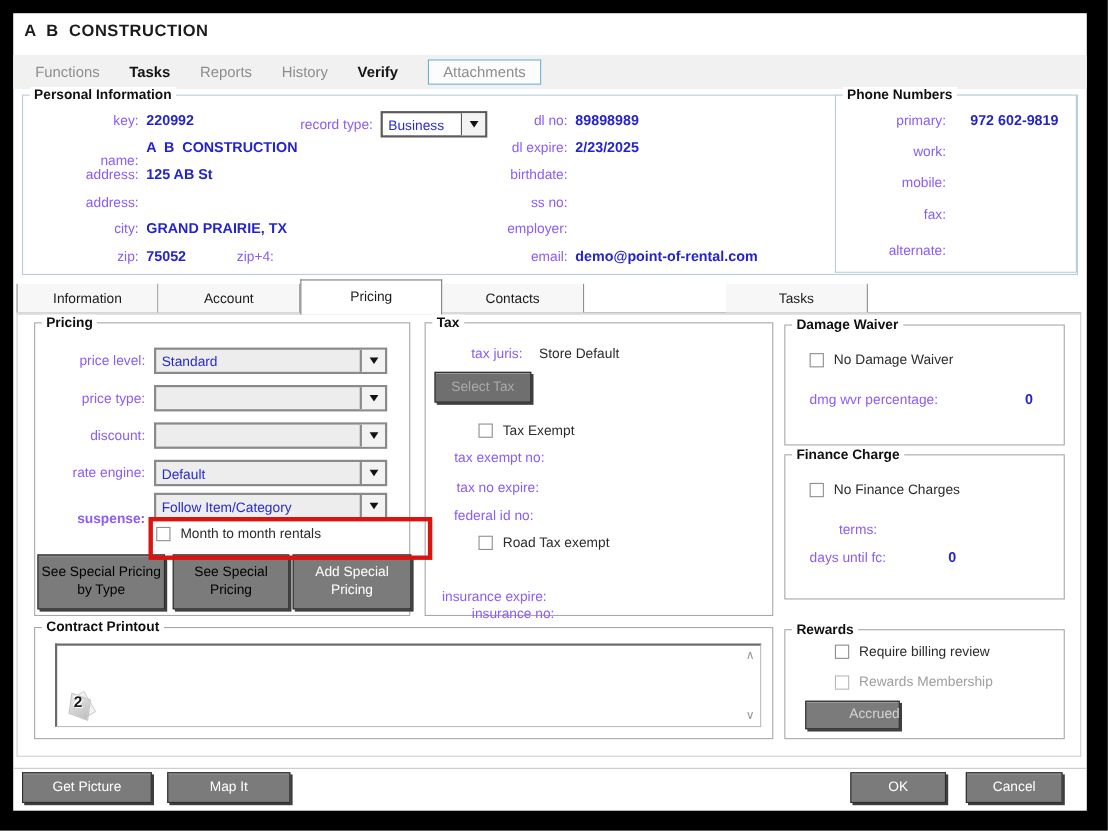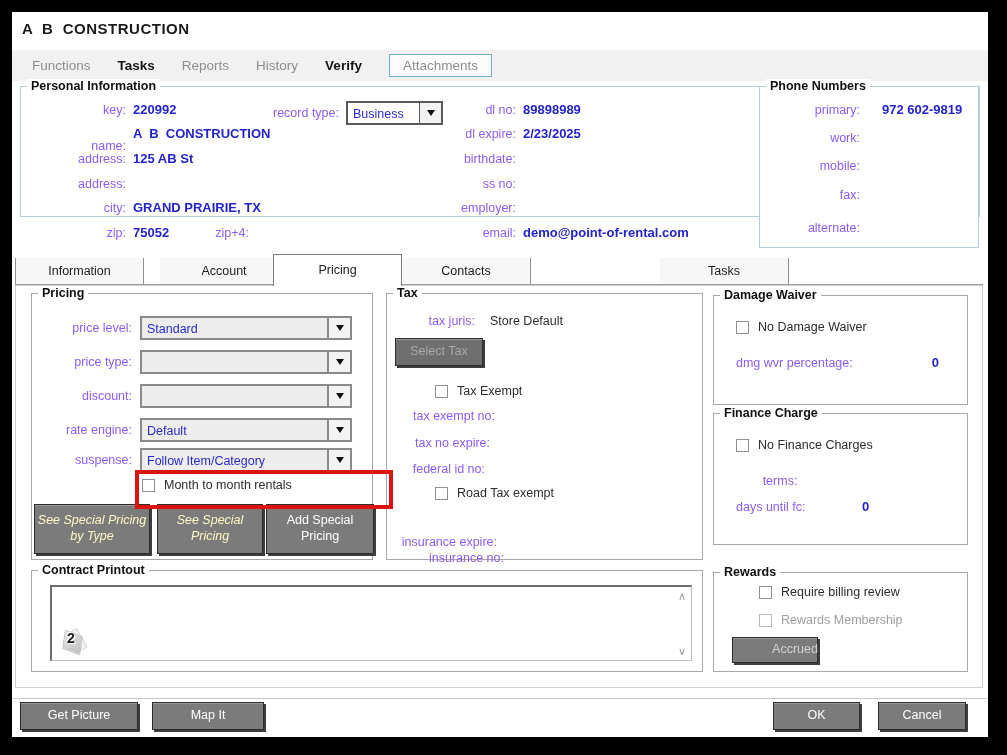--- a/index.html
+++ b/index.html
@@ -34,21 +34,21 @@
   .tab.selected{bottom:-1px;height:32px;line-height:30px;background:#fff;border:1px solid #7d7d7d;border-bottom:none;z-index:6;}
 
   .content{position:absolute;left:3px;top:273px;width:968px;height:403px;border:1px solid #cfcfcf;background:#fff;box-sizing:border-box;}
 
   .cb{width:13px;height:13px;background:#fff;border:1px solid #8e8e8e;box-sizing:border-box;flex:0 0 13px;}
   .cbrow{position:absolute;display:flex;align-items:center;gap:9px;font-size:12.5px;color:#2c2c2c;white-space:nowrap;}
   .cbrow.dim{color:#9e9e9e;}
   .cbrow.dim .cb{border-color:#b8b8b8;}
 
   .gbtn{position:absolute;background:#7b7b7b;border:1px solid #2d2d2d;box-shadow:2px 2px 0 #3d3d3d, inset 0 1px 0 #999;color:#fff;font-size:12.5px;display:flex;align-items:center;justify-content:center;text-align:center;box-sizing:border-box;line-height:1.25;cursor:default;}
-  .gbtn.dimtext{color:#fef9c3;font-style:italic;}
+  .gbtn.dimtext{color:#000000;}
   .gbtn.graytext{color:#a9a9a9;}
   .gbtn.lighttext{color:#d3d3d3;}
 
   .redbox{position:absolute;border:4px solid #dc1410;z-index:5;pointer-events:none;}
 
   .txtarea{position:absolute;background:#fff;border-top:2px solid #6b6b6b;border-left:2px solid #6b6b6b;border-right:1px solid #bdbdbd;border-bottom:1px solid #bdbdbd;box-sizing:border-box;}
   .sb{position:absolute;right:1px;top:1px;bottom:1px;width:16px;display:flex;flex-direction:column;justify-content:space-between;align-items:center;padding:3px 0;box-sizing:border-box;}
   .sbar{color:#9a9a9a;font-size:11px;line-height:10px;cursor:default;}
 
   .badge2{position:absolute;left:8px;bottom:3px;width:26px;height:30px;}
@@ -68,21 +68,21 @@
 
   <div class="menubar">
     <span class="mi">Functions</span>
     <span class="mi active">Tasks</span>
     <span class="mi">Reports</span>
     <span class="mi">History</span>
     <span class="mi active">Verify</span>
     <span class="mi attach">Attachments</span>
   </div>
 
-  <div class="grp pi" style="left:8px;top:74px;width:960px;height:131px;">
+  <div class="grp pi" style="left:8px;top:74px;width:960px;height:164px;">
     <span class="legend">Personal Information</span>
 
     <span class="lb" style="left:10px;top:16px;width:95px;">key:</span>
     <span class="bv" style="left:112px;top:15px;">220992</span>
 
     <span class="lb" style="left:10px;top:52px;width:95px;">name:</span>
     <span class="bv" style="left:112px;top:39px;">A  B  CONSTRUCTION</span>
 
     <span class="lb" style="left:10px;top:65px;width:95px;">address:</span>
     <span class="bv" style="left:112px;top:64px;">125 AB St</span>
@@ -135,21 +135,21 @@
       <span class="lb" style="left:5px;top:101px;width:95px;">fax:</span>
       <span class="bv" style="left:122px;top:100px;"></span>
       <span class="lb" style="left:5px;top:134px;width:95px;">alternate:</span>
       <span class="bv" style="left:122px;top:133px;"></span>
     </div>
   </div>
 
   <div class="tabstrip">
     <div class="tabline"></div>
     <div class="tab first" style="left:0;">Information</div>
-    <div class="tab" style="left:145px;">Account</div>
+    <div class="tab" style="left:129px;">Account</div>
     <div class="tab selected" style="left:258px;">Pricing</div>
     <div class="tab" style="left:387px;">Contacts</div>
     <div class="tab" style="left:645px;">Tasks</div>
   </div>
 
   <div class="content">
 
     <div class="grp" style="left:15px;top:7px;width:342px;height:267px;">
       <span class="legend">Pricing</span>
 
@@ -178,21 +178,21 @@
       </div>
 
       <span class="lb" style="left:0;top:129px;width:100px;">rate engine:</span>
       <div class="combo" style="left:108px;top:124px;width:212px;">
         <span class="cval">Default</span>
         <span class="carrow">
               <span class="tri"></span>
             </span>
       </div>
 
-      <span class="lb" style="left:0;top:159px;width:100px;">suspense:</span>
+      <span class="lb" style="left:0;top:170px;width:100px;font-weight:bold;">suspense:</span>
       <div class="combo" style="left:108px;top:154px;width:212px;">
         <span class="cval">Follow Item/Category</span>
         <span class="carrow">
               <span class="tri"></span>
             </span>
       </div>
 
       <div class="cbrow" style="left:110px;top:184px;">
         <span class="cb"></span>
         <span>Month to month rentals</span>

